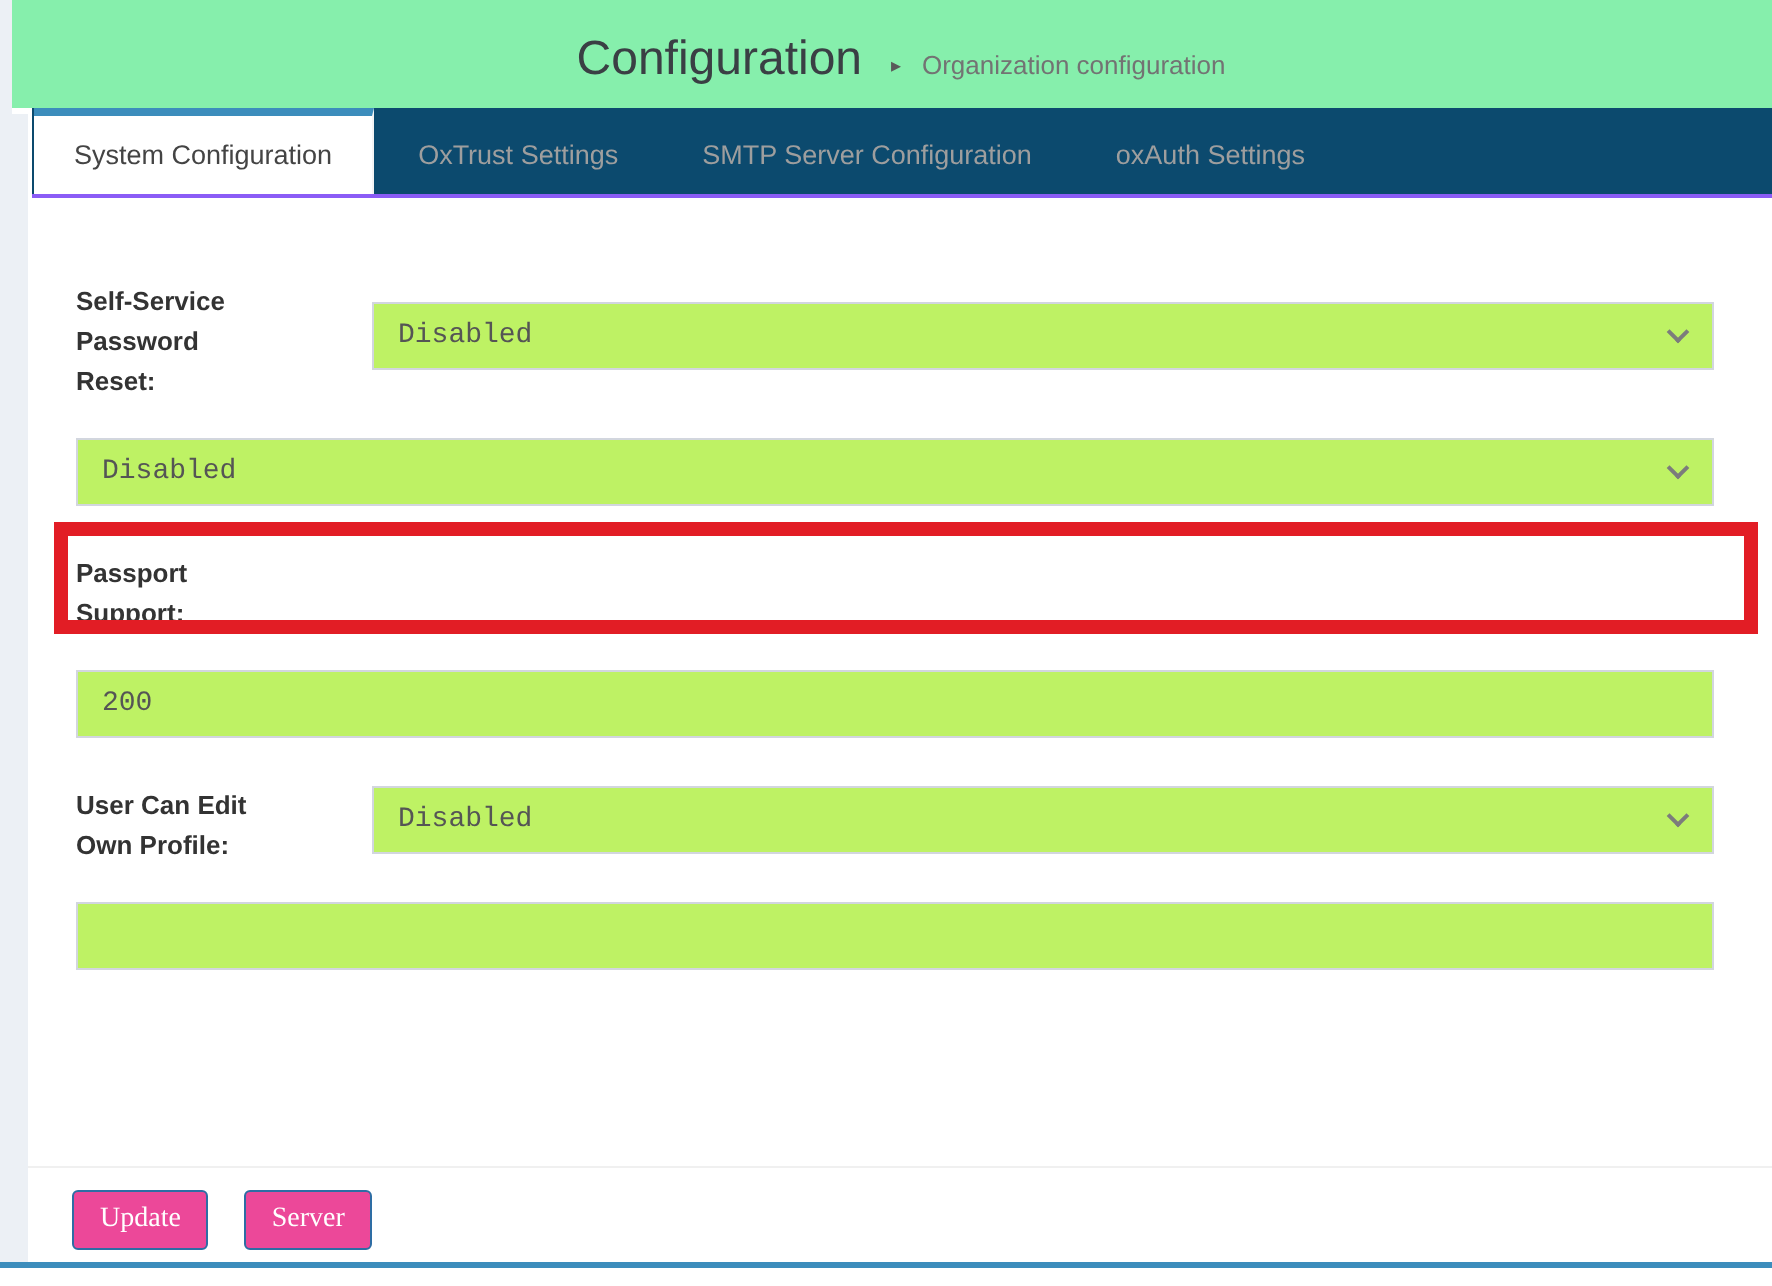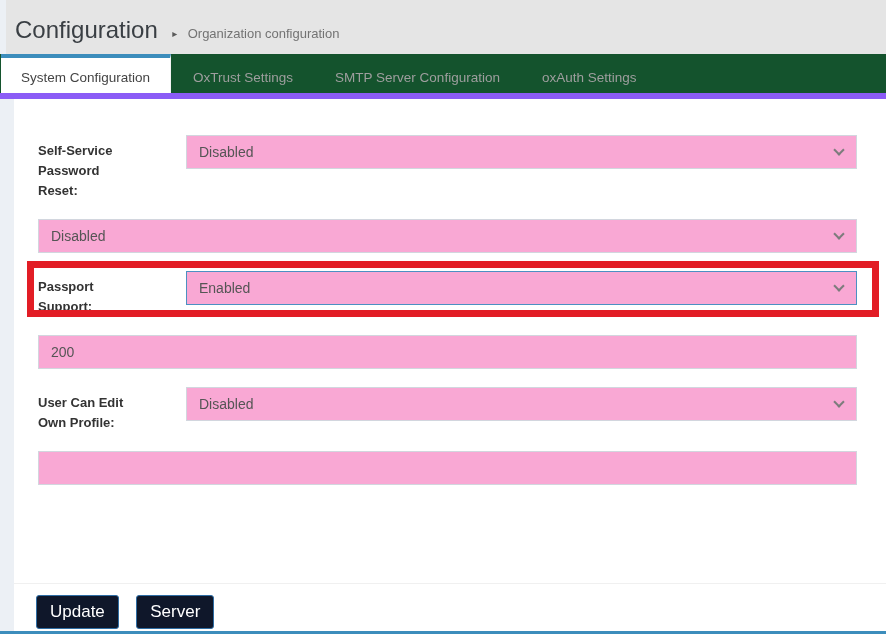--- a/index.html
+++ b/index.html
@@ -5,57 +5,57 @@
   * { margin:0; padding:0; box-sizing:border-box; }
   html,body { width:886px; height:643px; background:#fff; overflow:hidden;
               font-family:"Liberation Sans", sans-serif; }
   body { position:relative; }
 
   
   .gutter-top { position:absolute; left:0; top:0; width:6px; height:57px; background:#ecf0f5; }
   .gutter-main { position:absolute; left:0; top:57px; width:14px; height:574px; background:#ecf0f5; }
 
   
-  .page-header { padding:16px 0 0 15px; height:54px; background:#e5e5e5; }
+  .page-header { padding:16px 0 0 15px; height:54px; background:#86efac;text-align:center; }
   .page-title { display:inline; font-size:24px; font-weight:normal; color:#3a3f44; }
   .breadcrumb { display:inline; font-size:13px; color:#737373; }
   .crumb-arrow { font-size:10px; color:#5a5a5a; margin:0 6px 0 10px; vertical-align:1px; }
 
   
-  .tabs { position:absolute; left:0; right:0; top:54px; height:45px; display:flex;
-          background:#14532d; border-bottom:6px solid #8b5cf6; }
+  .tabs { position:absolute; left:16px; right:0; top:54px; height:45px; display:flex;
+          background:#0c4a6e; border-bottom:2px solid #8b5cf6; }
   .tab { padding:12px 20px 12px 20px; font-size:13.5px; color:#9e9e9e;
          border-top:4px solid transparent; cursor:pointer; white-space:nowrap; }
   .tab.active { background:#fff; color:#444; border-top:4px solid #3c8dbc;
                 border-right:1px solid #f4f4f4; margin-left:1px; }
   .tab + .tab { margin-left:2px; }
 
   
   .content { position:absolute; left:14px; right:0; top:99px; padding:36px 29px 0 24px; }
-  .form-group { display:flex; margin-bottom:18px; position:relative; }
+  .form-group { display:flex; margin-bottom:18px; position:relative;align-items:center; }
   .form-group > label { width:104px; margin-right:44px; font-size:13px; font-weight:bold;
                         color:#333; line-height:20px; padding-top:6px; }
   .control { flex:1; position:relative; }
   .control select, .control input {
-      width:100%; height:34px; border:1px solid #d2d6de; background:#f9a8d4;
-      font-family:Liberation Sans, sans-serif; font-size:14px; color:#555;
+      width:100%; height:34px; border:1px solid #d2d6de; background:#bef264;
+      font-family:Liberation Mono, monospace; font-size:14px; color:#555;
       padding:0 12px; border-radius:0; outline:none;
       -webkit-appearance:none; -moz-appearance:none; appearance:none; }
   .control select.focused { border-color:#4c90c2; }
   .chev { position:absolute; right:14px; top:11px; width:8px; height:8px;
           border-right:2px solid #7c7c7c; border-bottom:2px solid #7c7c7c;
           transform:rotate(45deg); pointer-events:none; }
   .red-box { position:absolute; left:-11px; right:-22px; top:-10px; bottom:0;
              border:7px solid #e21d25; pointer-events:none; z-index:3; }
 
   
   .footer { position:absolute; left:14px; right:0; top:583px;
             border-top:1px solid #f0f0f0; padding:11px 0 0 22px; }
-  .btn { display:inline-block; background:#0f172a; border:1px solid #2e6da4; color:#fff;
-         font-family:Liberation Sans, sans-serif; font-size:17px; padding:6px 13px;
+  .btn { display:inline-block; background:#ec4899; border:1px solid #2e6da4; color:#fff;
+         font-family:Liberation Serif, serif; font-size:14px; padding:6px 13px;
          border-radius:3px; margin-right:13px; cursor:pointer; }
 
   .bottom-line { position:absolute; left:0; top:631px; width:886px; height:3px; background:#3c8dbc; }
 </style>
 </head>
 <body>
 
 <div class="gutter-top"></div>
 <div class="gutter-main"></div>
 
@@ -89,26 +89,20 @@
       <select>
         <option>Disabled</option>
       </select>
       <span class="chev"></span>
     </div>
   </div>
 
   <div class="form-group">
     <div class="red-box"></div>
     <label>Passport Support:</label>
-    <div class="control">
-      <select class="focused">
-        <option>Enabled</option>
-      </select>
-      <span class="chev"></span>
-    </div>
   </div>
 
 
   <div class="form-group">
     <div class="control">
       <input type="text" value="200" style="">
     </div>
   </div>
 
   <div class="form-group">

